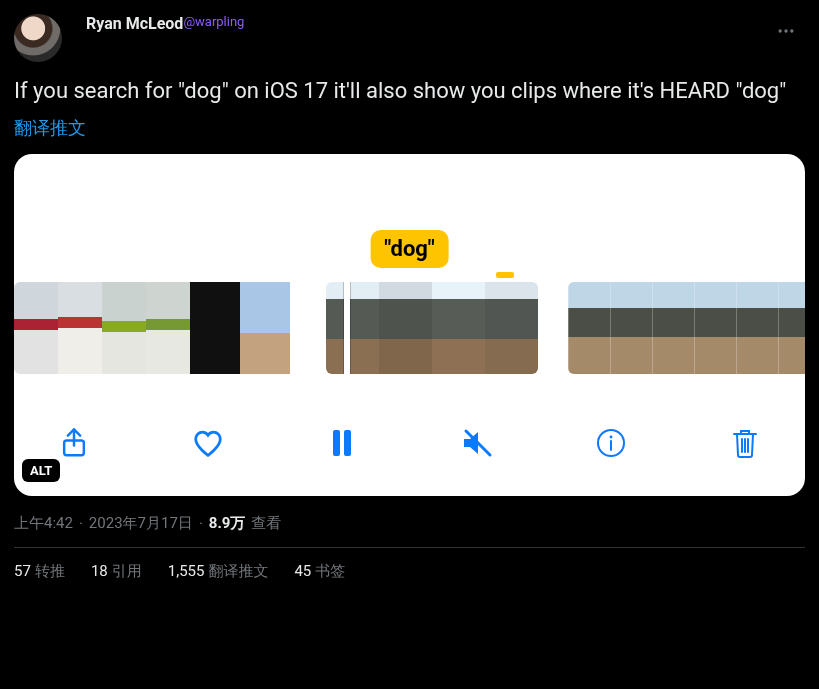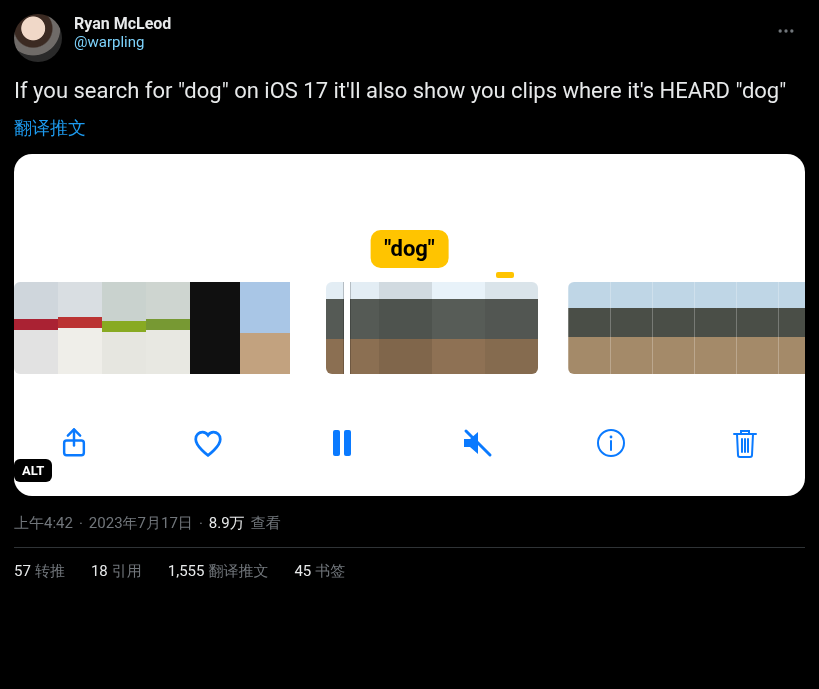--- a/index.html
+++ b/index.html
@@ -12,23 +12,23 @@
     overflow: hidden;
     padding: 14px 14px 0 14px;
   }
   .tweet { width: 100%; }
   .header { display: flex; align-items: flex-start; gap: 12px; position: relative; }
   .avatar {
     width: 48px; height: 48px; border-radius: 50%;
     background: radial-gradient(circle at 40% 30%, #f0d8c8 0 26%, #3b2a22 28% 42%, #6f6b68 45% 60%, #2a2a2a 62% 100%);
     flex-shrink: 0;
   }
-  .names { display: flex; flex-direction: column; line-height: 1.2; }
+  .names { display: flex; flex-direction: row; line-height: 1.2; margin-left: 12px; }
   .display-name { font-weight: 700; font-size: 16px; color: #e7e9ea; }
-  .handle { font-size: 15px; color: #7dd3fc; }
+  .handle { font-size: 13px; color: #8b5cf6; }
   .more-btn {
     position: absolute; right: 2px; top: 0;
     width: 34px; height: 34px; border-radius: 50%;
     display: flex; align-items: center; justify-content: center;
     color: #71767b; cursor: pointer;
   }
   .tweet-text {
     margin-top: 14px;
     font-size: 22px; line-height: 1.35;
     color: #e7e9ea;
@@ -113,33 +113,33 @@
     height: 54px;
     display: flex;
     align-items: center;
     justify-content: space-between;
     padding: 0 42px;
     color: #0a7aff;
   }
   .ticon { width: 36px; height: 36px; display:flex; align-items:center; justify-content:center; cursor:pointer; }
   .alt-badge {
     position: absolute;
-    left: 0; bottom: 14px;
+    left: 8px; bottom: 14px;
     background: #000; color: #fff;
     font-weight: 700; font-size: 13px;
     padding: 4px 8px; border-radius: 6px;
   }
   .meta-row {
     margin-top: 18px;
     font-size: 15px;
     color: #71767b;
     display: flex; align-items: flex-end; gap: 6px;
   }
   .meta-row .dot { color:#71767b; }
-  .meta-row .views-count { color: #e7e9ea; font-weight: 400; }
+  .meta-row .views-count { color: #e7e9ea; font-weight: 700; }
   .divider { margin-top: 14px; height: 1px; background: #2f3336; }
   .stats-row {
     margin-top: 14px;
     display: flex; gap: 26px;
     font-size: 15px;
     color: #71767b;
   }
   .stats-row .num { color: #e7e9ea; font-weight: 400; margin-right: 4px; }
   svg { display:block; }
 </style>

